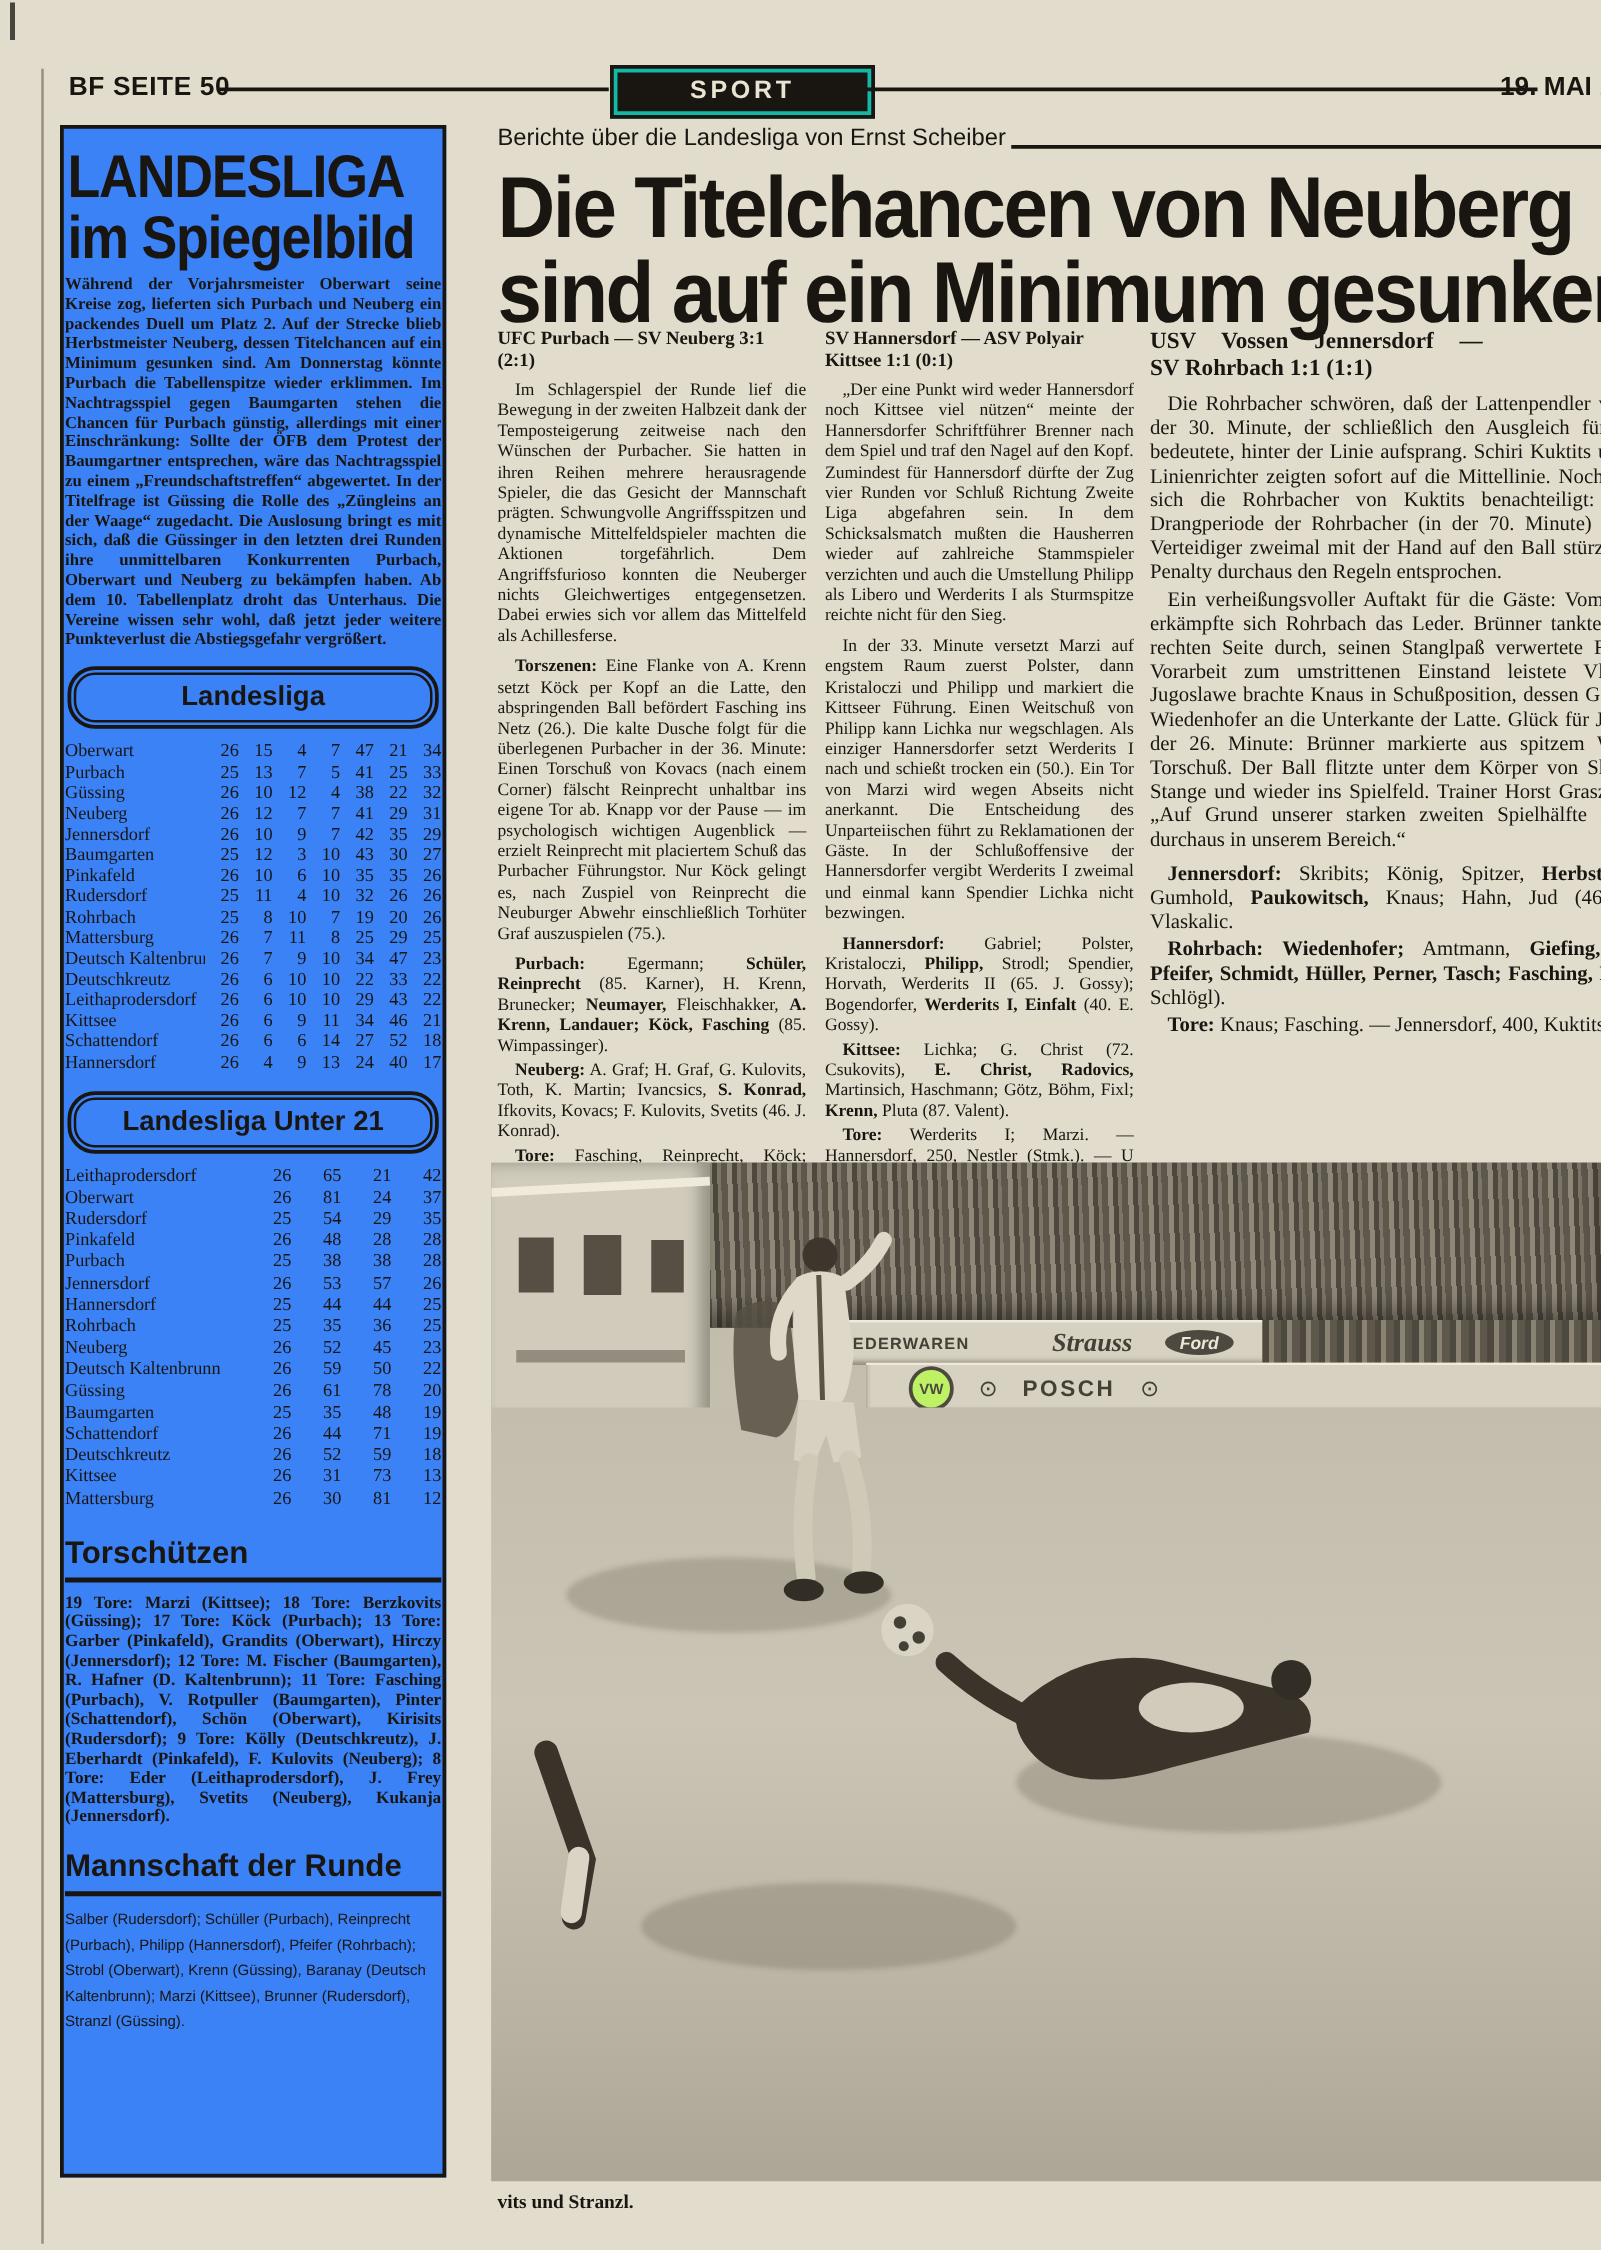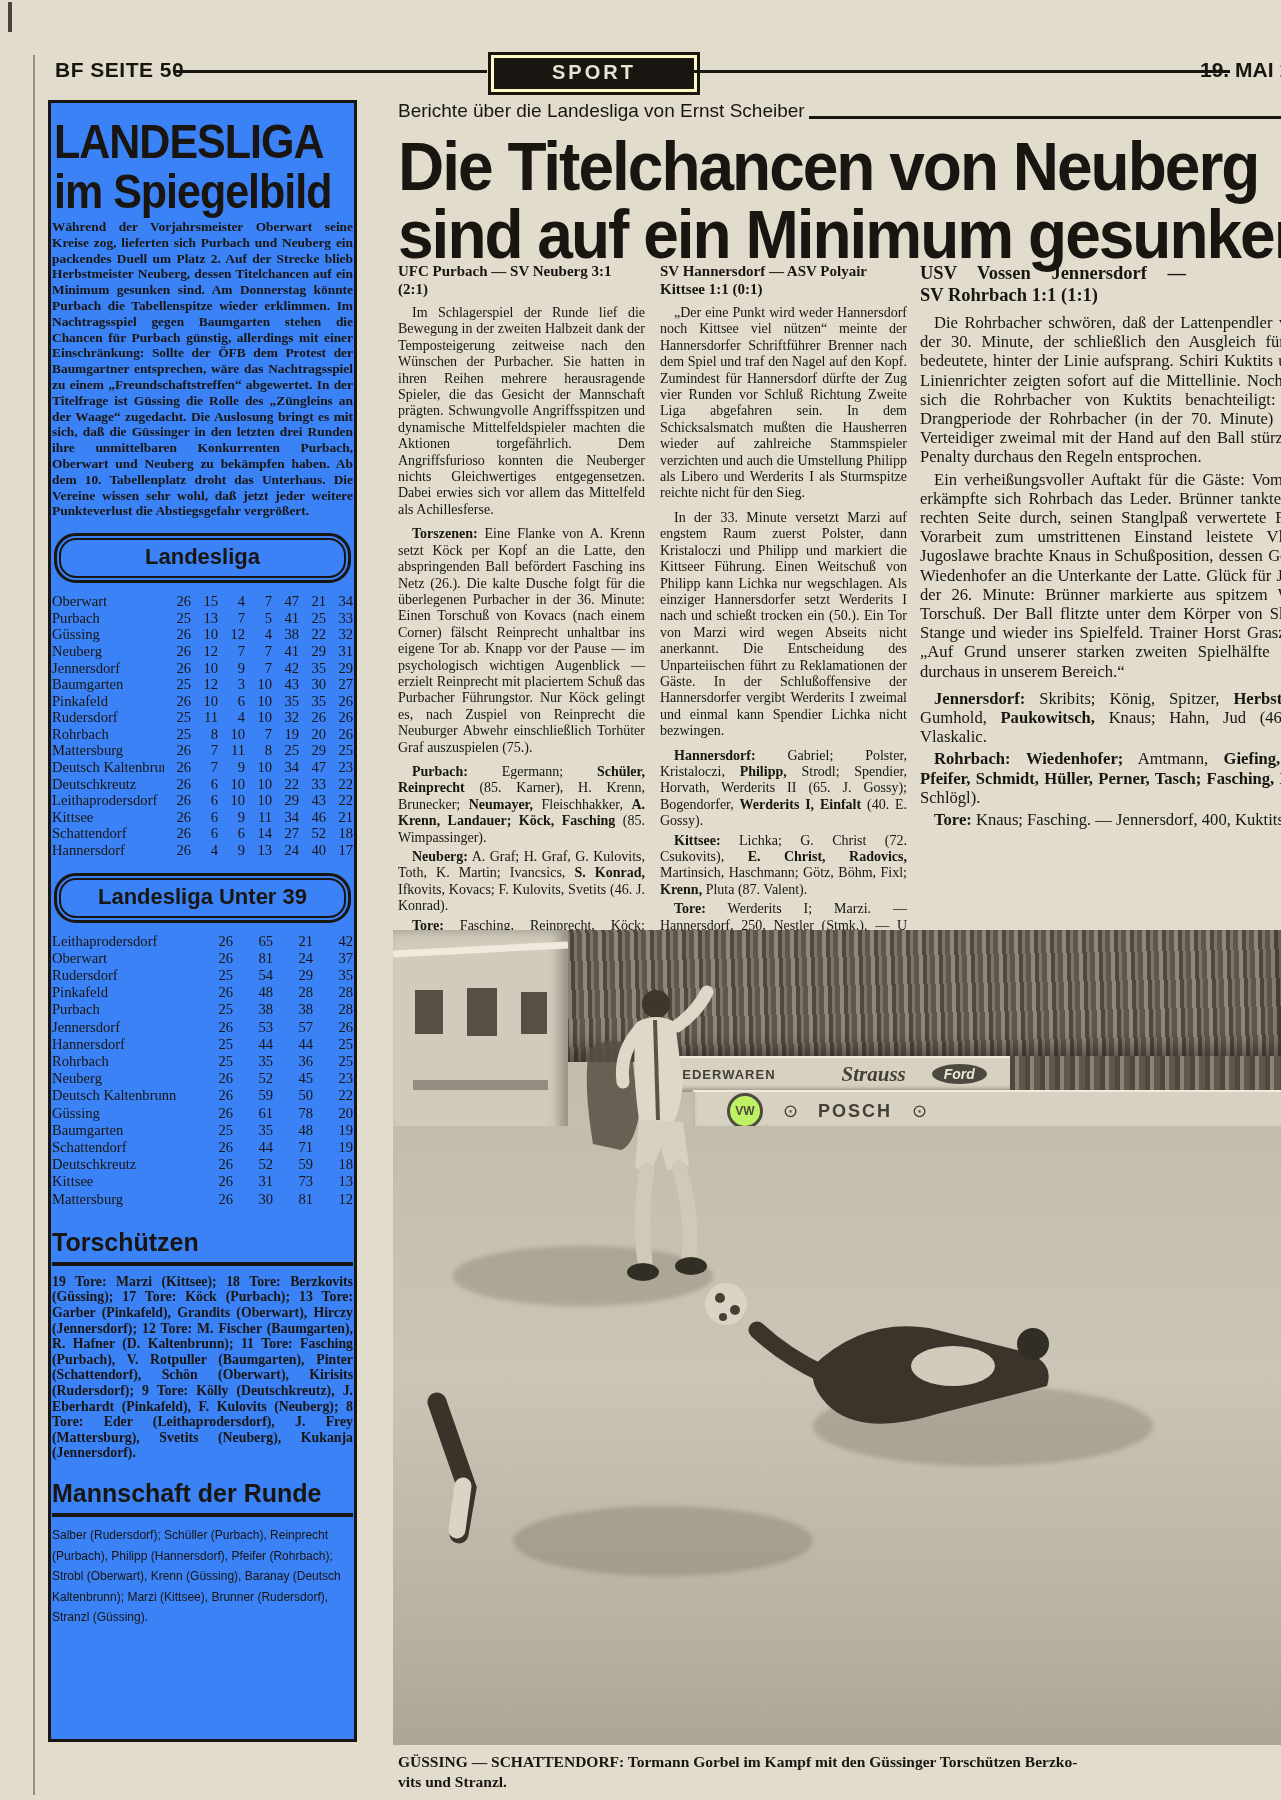--- a/index.html
+++ b/index.html
@@ -9,21 +9,21 @@
     font-family:"Liberation Serif","DejaVu Serif",serif;
   }
   .abs{position:absolute;}
   
   .scan-mark{left:8px;top:2px;width:4px;height:30px;background:#241f18;opacity:.8;}
   .page-edge{left:33px;top:55px;width:2px;height:1740px;background:#39332a;opacity:.45;}
   .mh-left{left:55px;top:58px;font-family:"Liberation Sans",sans-serif;font-weight:bold;font-size:21px;letter-spacing:.5px;}
   .mh-right{left:1200px;top:58px;font-family:"Liberation Sans",sans-serif;font-weight:bold;font-size:21px;white-space:nowrap;}
   .mh-rule1{left:175px;top:70px;width:312px;height:3px;background:#191511;}
   .mh-rule2{left:690px;top:70px;width:540px;height:3px;background:#191511;}
-  .sport-box{left:488px;top:52px;border:3px solid #191511;padding:3px;background:#fef9c3;}
+  .sport-box{left:488px;top:52px;border:3px solid #191511;padding:3px;background:#14b8a6;}
   .sport-inner{background:#191511;color:#e8e3d2;font-family:"Liberation Sans",sans-serif;
     font-weight:bold;font-size:20px;letter-spacing:3px;padding:3px 58px 5px;}
   
   .sidebar{left:48px;top:100px;width:309px;height:1642px;border:3px solid #191511;
     box-sizing:border-box;padding:10px 1px;background:#3b82f6;}
   .sb-title{font-family:"Liberation Sans",sans-serif;font-weight:bold;font-size:43px;
     line-height:44px;letter-spacing:-1px;transform:scaleY(1.12);transform-origin:top left;
     margin:4px 0 14px 2px;}
   .sb-intro{font-weight:bold;font-size:13.4px;line-height:15.8px;text-align:justify;margin:0 0 14px;}
   .pill{border:3px solid #191511;border-radius:22px;padding:2px;margin:14px 2px 10px;}
@@ -286,21 +286,21 @@
         <span class="num">4</span>
         <span class="num">9</span>
         <span class="num">13</span>
         <span class="num">24</span>
         <span class="num">40</span>
         <span class="num">17</span>
       </div>
     </div>
 
   <div class="pill">
-    <div class="pill-inner">Landesliga Unter 39</div>
+    <div class="pill-inner">Landesliga Unter 21</div>
   </div>
   <div class="lg-table u21">
 
       <div class="lg-row">
         <span class="team">Leithaprodersdorf</span>
         <span class="num">26</span>
         <span class="num">65</span>
         <span class="num">21</span>
         <span class="num">42</span>
       </div>
@@ -534,15 +534,14 @@
     </g>
 
     <g>
       <path d="M44 472 l30 86 l-8 46" stroke="#39332a" stroke-width="19" fill="none" stroke-linecap="round"></path>
       <path d="M70 556 l-6 44" stroke="#d9d4c3" stroke-width="17" fill="none" stroke-linecap="round"></path>
     </g>
   </svg>
 </div>
 
 <div class="abs caption">
-  <div>GÜSSING — SCHATTENDORF: Tormann Gorbel im Kampf mit den Güssinger Torschützen Berzko-</div>
   <div>vits und Stranzl.</div>
 </div>
 
 </body></html>

